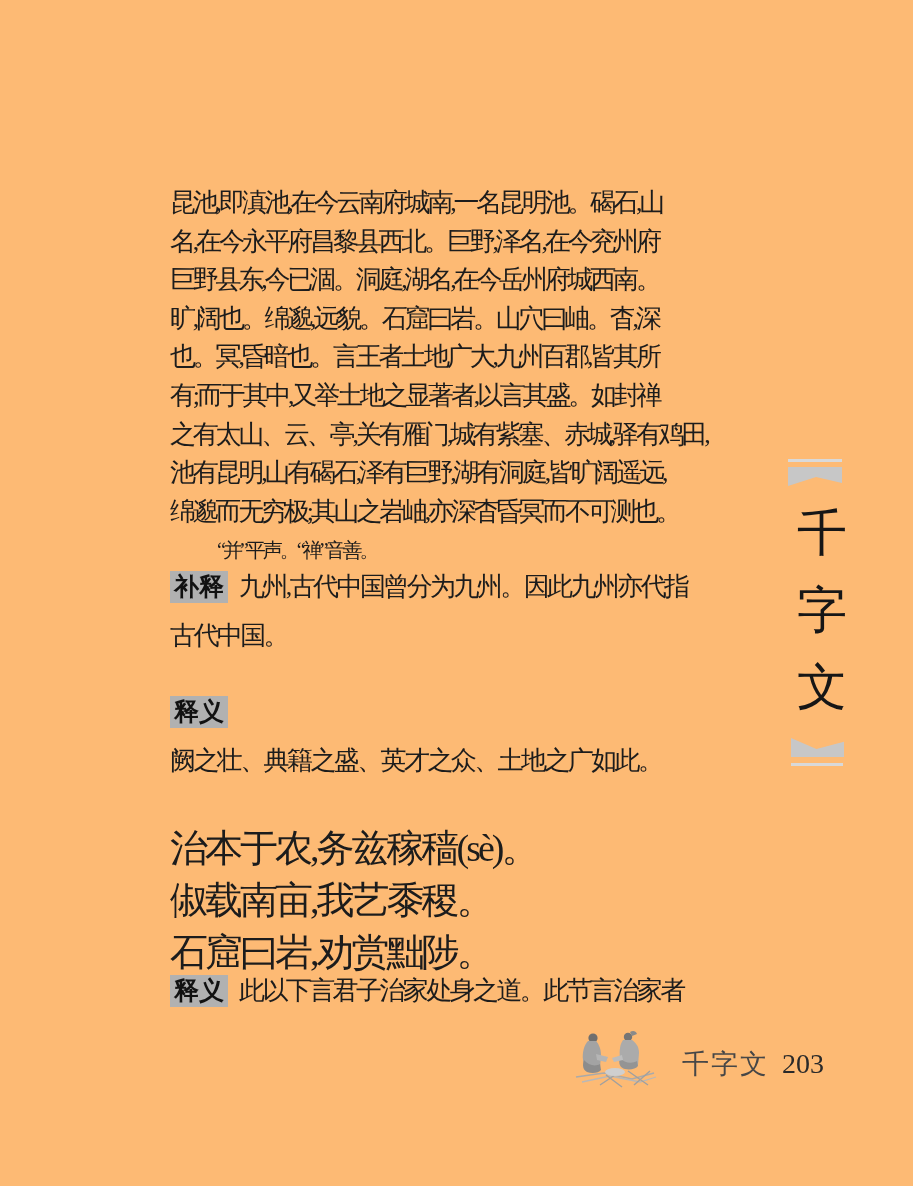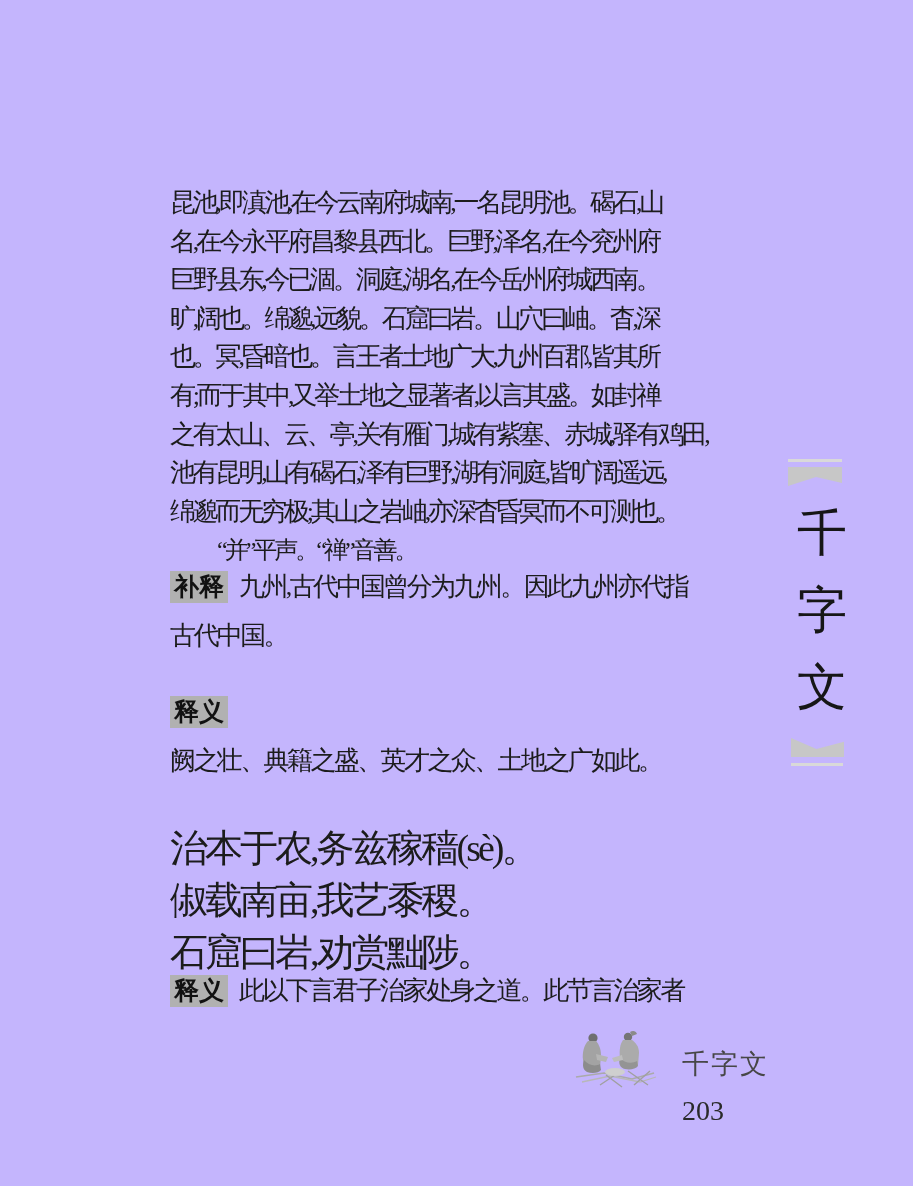--- a/index.html
+++ b/index.html
@@ -3,36 +3,36 @@
 <meta charset="utf-8">
 <style>
   html,body{margin:0;padding:0;}
   body{
     width:913px;height:1186px;
     background:#ffffff;
     font-family:"Liberation Serif","DejaVu Serif",serif;
     color:#1c1c1c;
     overflow:hidden;
   }
-  .page{position:relative;width:913px;height:1186px;background:#c4b5fd;}
+  .page{position:relative;width:913px;height:1186px;background:#fdba74;}
 
   
   .commentary{
     position:absolute;left:170px;top:184px;width:557px;
     font-size:26px;
   }
   .jline{
     width:557px;height:38.6px;line-height:38.6px;
     overflow:hidden;white-space:nowrap;
     text-align:justify;
     letter-spacing:-3.2px;
   }
   .phonetic{
     position:absolute;left:217px;top:531px;
-    font-size:24px;line-height:38px;letter-spacing:-3px;
+    font-size:20px;line-height:38px;letter-spacing:-3px;
     white-space:nowrap;
   }
 
   
   .ann{position:absolute;left:170px;width:557px;font-size:26px;}
   .ann-row{display:flex;align-items:center;}
   .badge{
     flex:0 0 auto;
     display:inline-block;
     background:#b1b1b1;
@@ -77,21 +77,20 @@
     font-size:50px;line-height:50px;
     color:#161616;
   }
 
   
   .footer-illustration{position:absolute;left:570px;top:1027px;}
   .footer-text{
     position:absolute;left:682px;top:1046px;
     display:flex;align-items:baseline;gap:13px;
     white-space:nowrap;
-    flex-direction:column;
   }
   .footer-book{font-size:27px;color:#474747;letter-spacing:2px;}
   .footer-page{font-size:28px;color:#2a2a2a;}
 </style>
 </head>
 <body>
 
 <div class="page">
 
   <div class="commentary">

